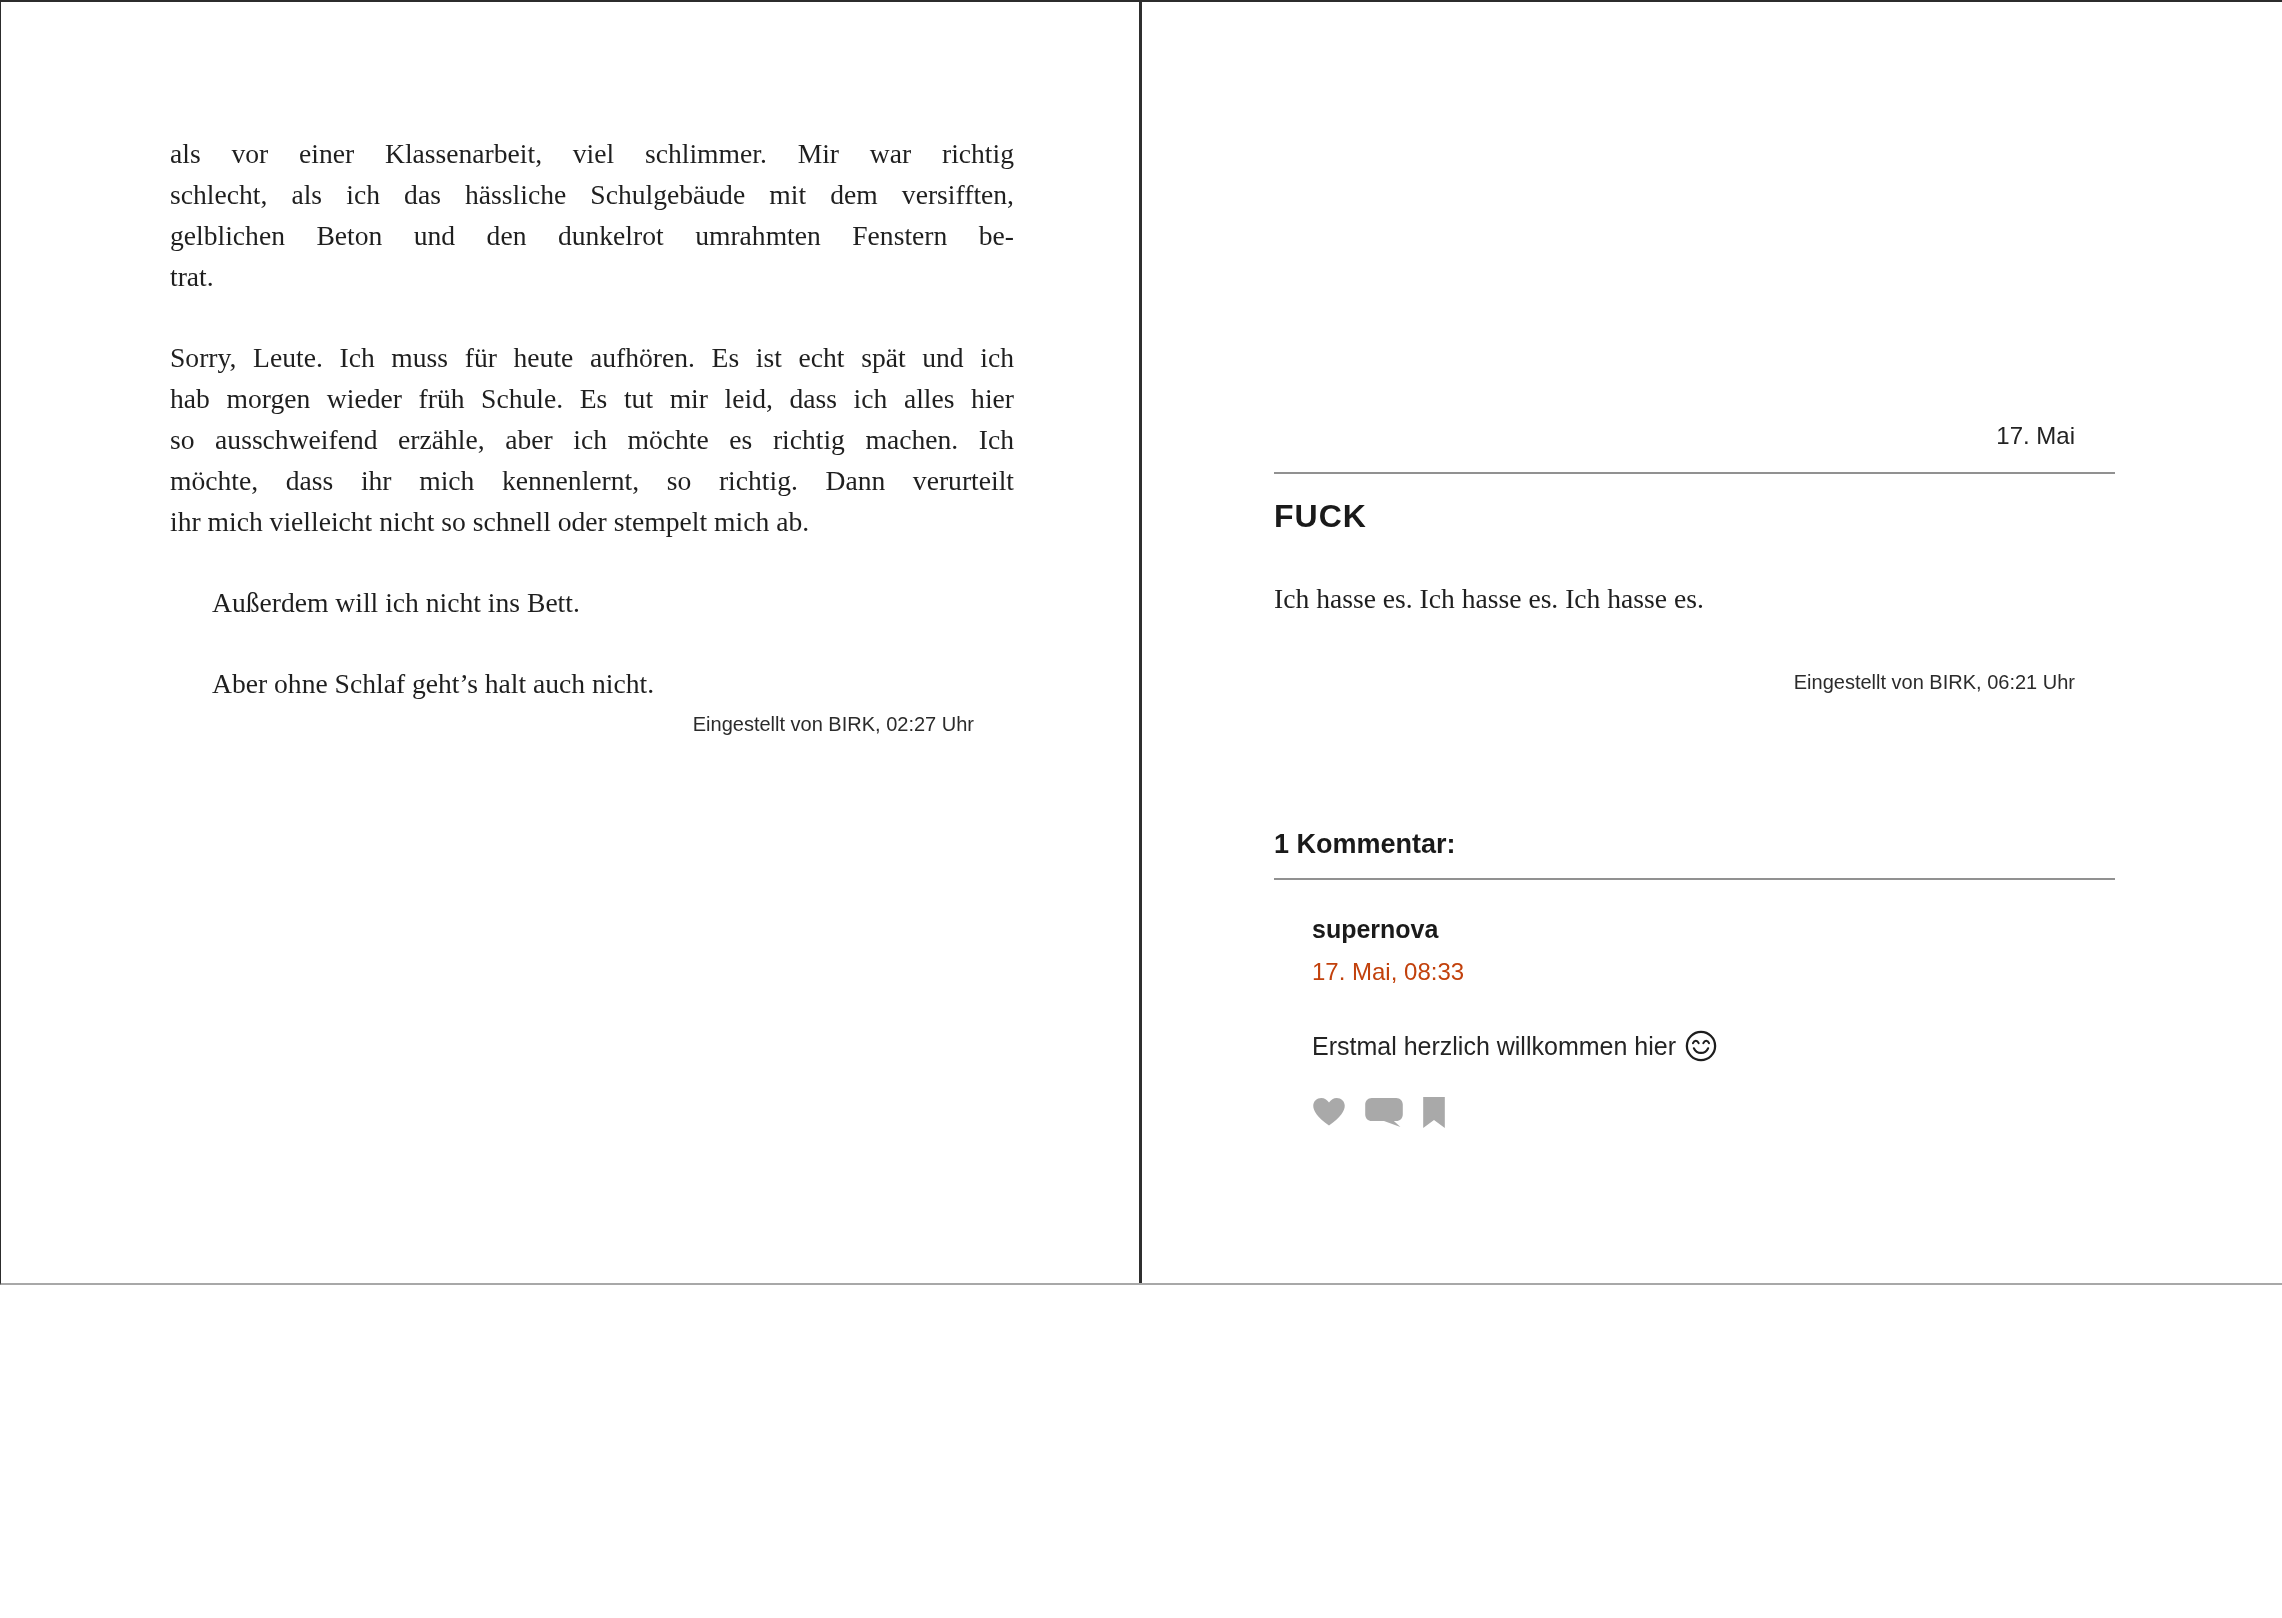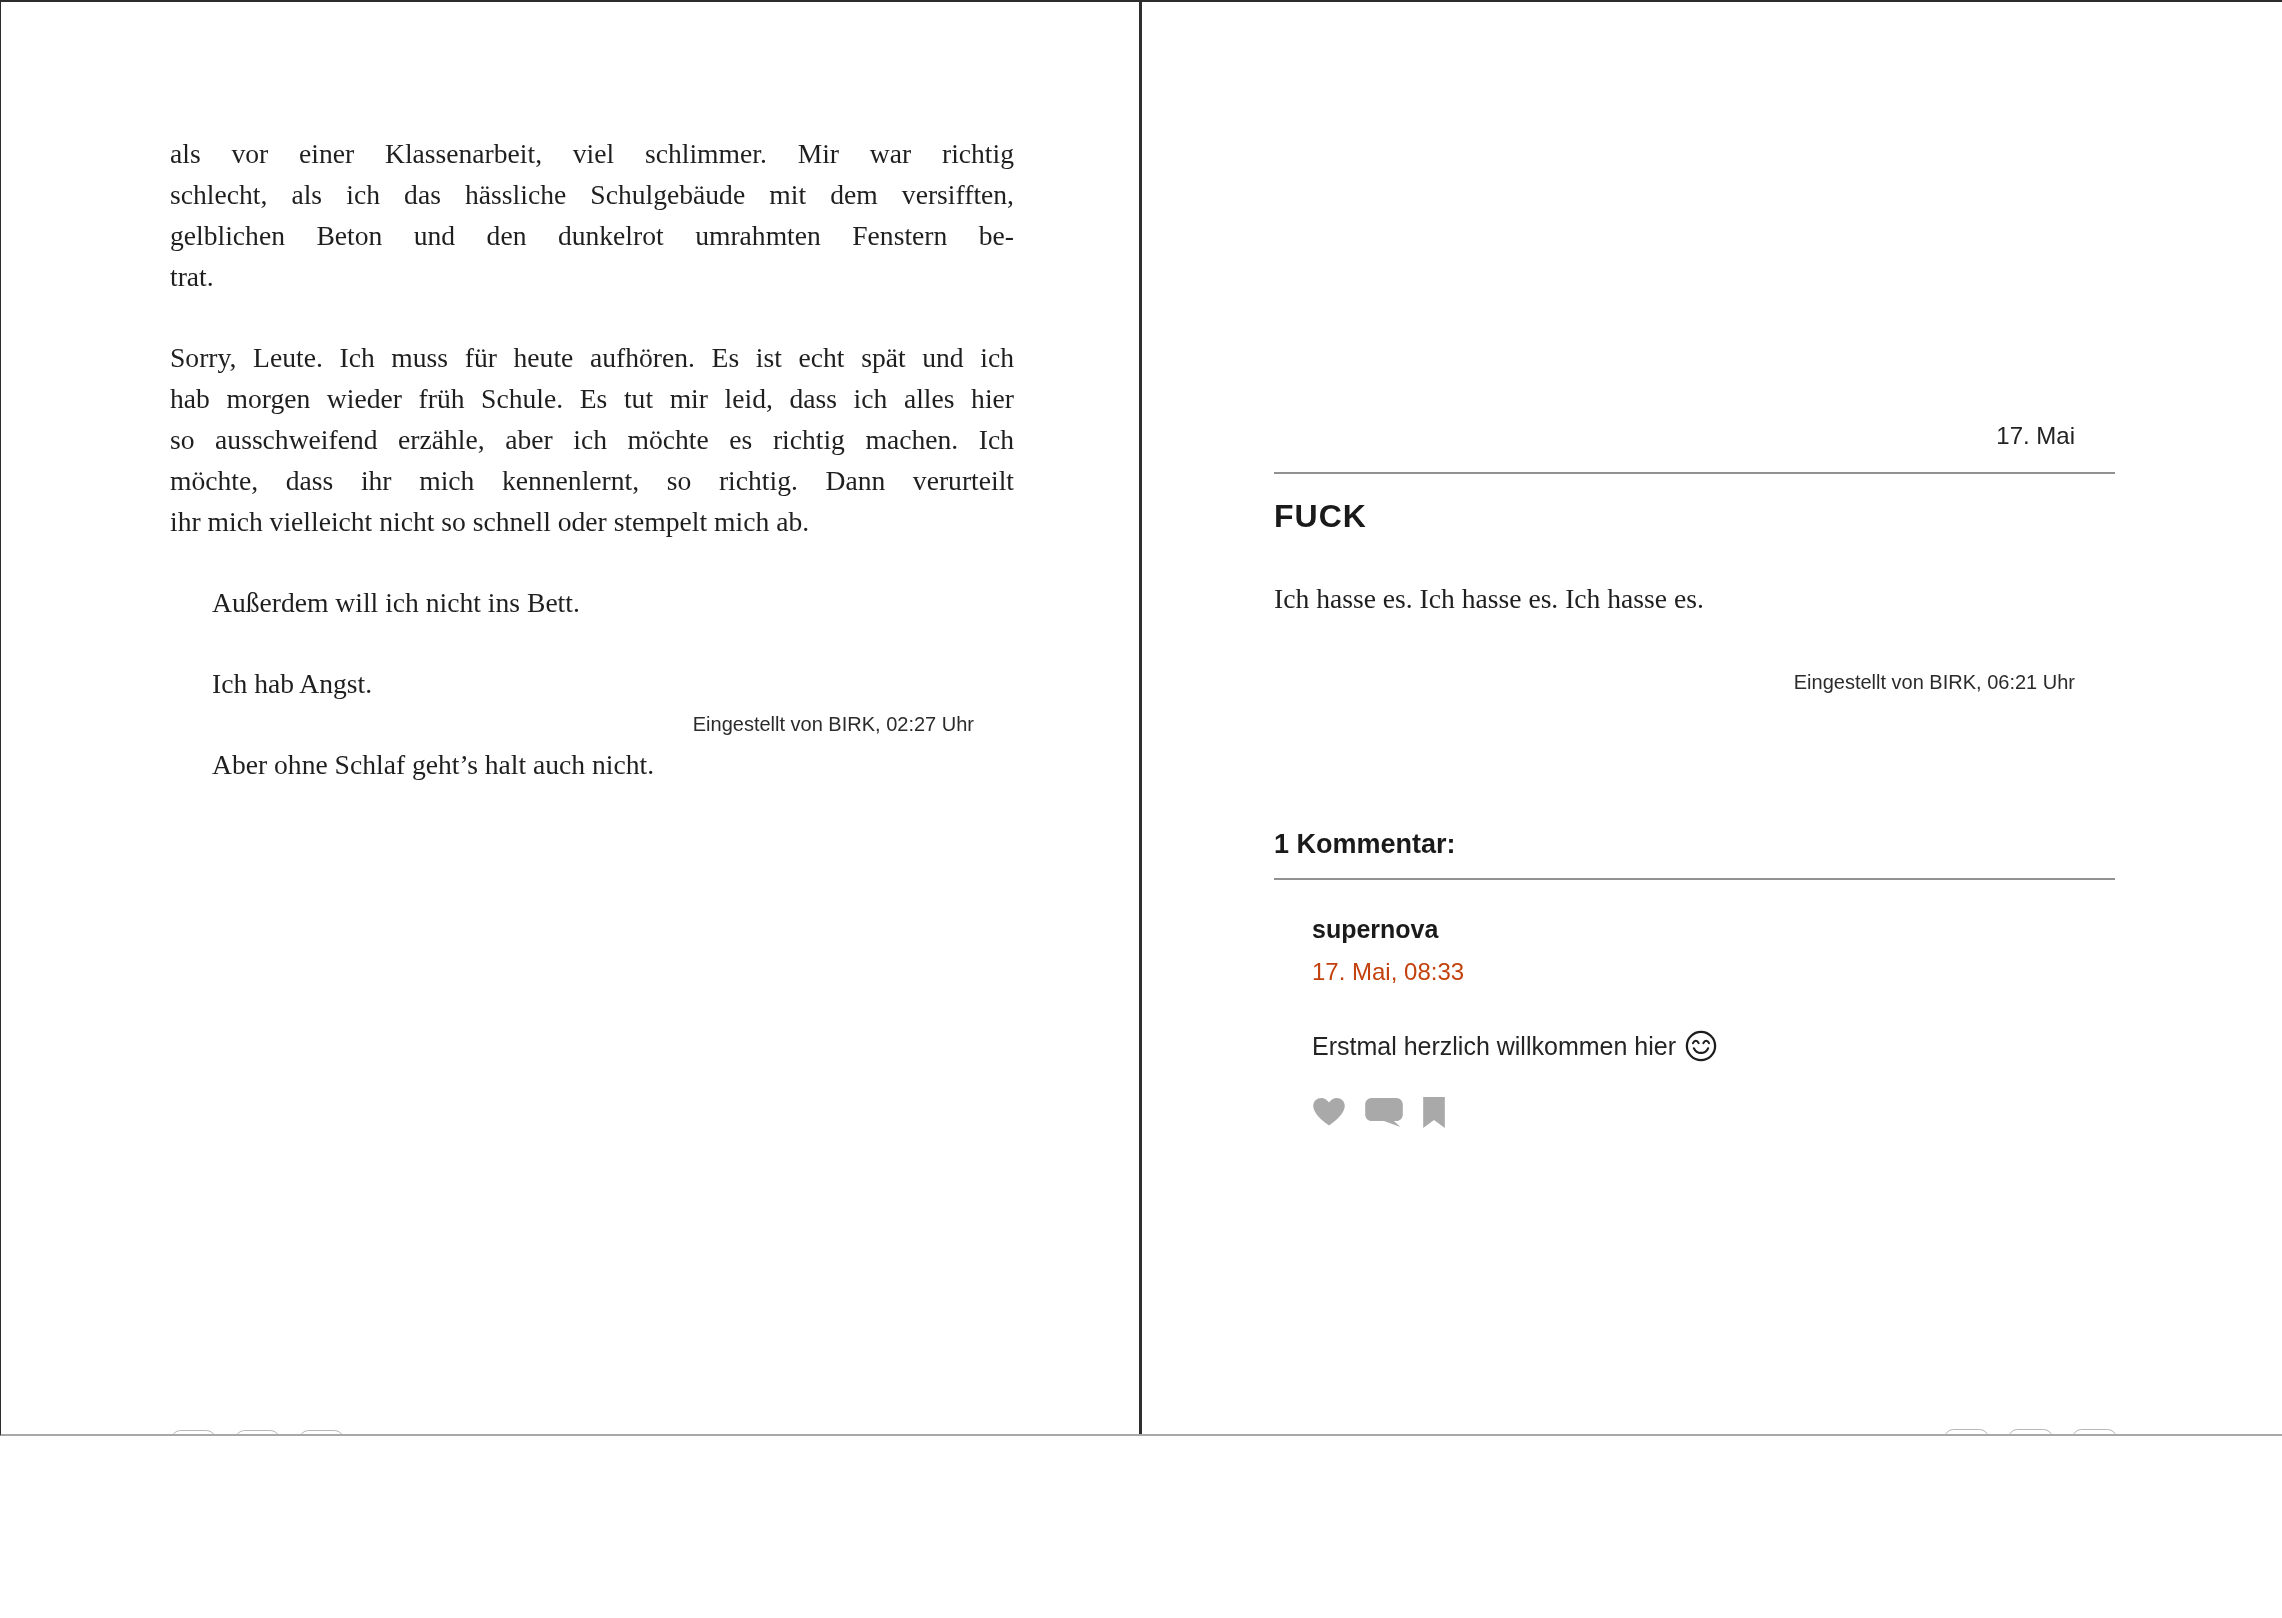--- a/index.html
+++ b/index.html
@@ -1,20 +1,20 @@
 <!DOCTYPE html>
 <html style="font-size:15px"><head>
 <meta charset="utf-8">
 <style>
   html, body { margin: 0; padding: 0; background: #ffffff; }
 
   .spread {
     position: relative;
     width: 2283px;
-    height: 1436px;
+    height: 1285px;
     background: #ffffff;
     box-sizing: border-box;
     border-top: 2.9px solid #2c2c2c;
     border-left: 1.9px solid #2c2c2c;
     border-right: 1.9px solid #2c2c2c;
     border-bottom: 2.9px solid #a8a8a8;
     overflow: hidden;
     font-family: "Liberation Sans", sans-serif;
     color: #1f1f1f;
   }
@@ -158,21 +158,20 @@
       <div class="bline">trat.</div>
     </div>
 
     <div class="textblock" style="left:169px; top:335px;">
       <div class="bline just">Sorry, Leute. Ich muss für heute aufhören. Es ist echt spät und ich</div>
       <div class="bline just">hab morgen wieder früh Schule. Es tut mir leid, dass ich alles hier</div>
       <div class="bline just">so ausschweifend erzähle, aber ich möchte es richtig machen. Ich</div>
       <div class="bline just">möchte, dass ihr mich kennenlernt, so richtig. Dann verurteilt</div>
       <div class="bline">ihr mich vielleicht nicht so schnell oder stempelt mich ab.</div>
       <div class="bline ind">Außerdem will ich nicht ins Bett.</div>
-      <div class="bline ind">Ich hab Angst.</div>
       <div class="bline ind">Aber ohne Schlaf geht’s halt auch nicht.</div>
     </div>
 
     <div class="post-meta" style="left:169px; top:711px;">Eingestellt von BIRK, 02:27 Uhr</div>
 
     <div class="pager" style="left:170px; top:1428px;">
       <div class="pbtn">
         <span class="chev">«</span>
       </div>
       <div class="pbtn num">10</div>

